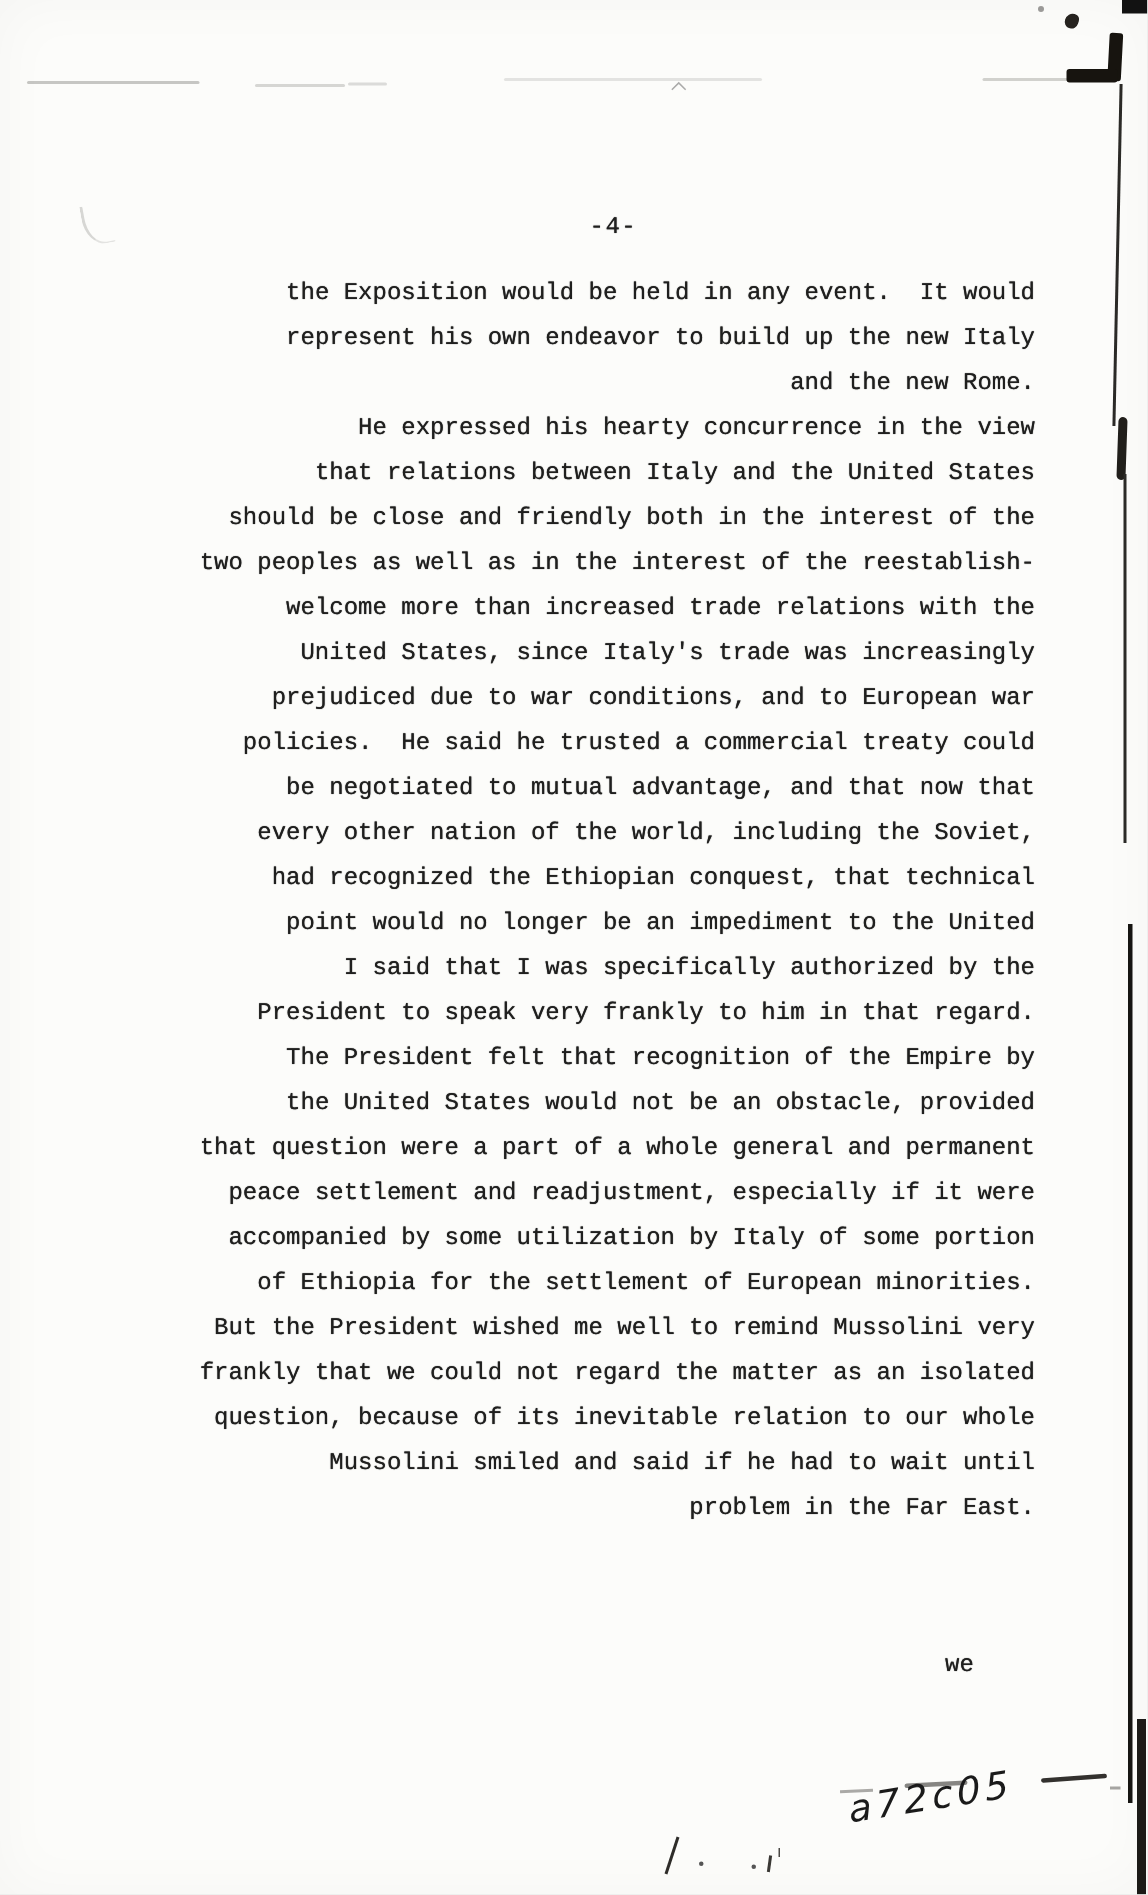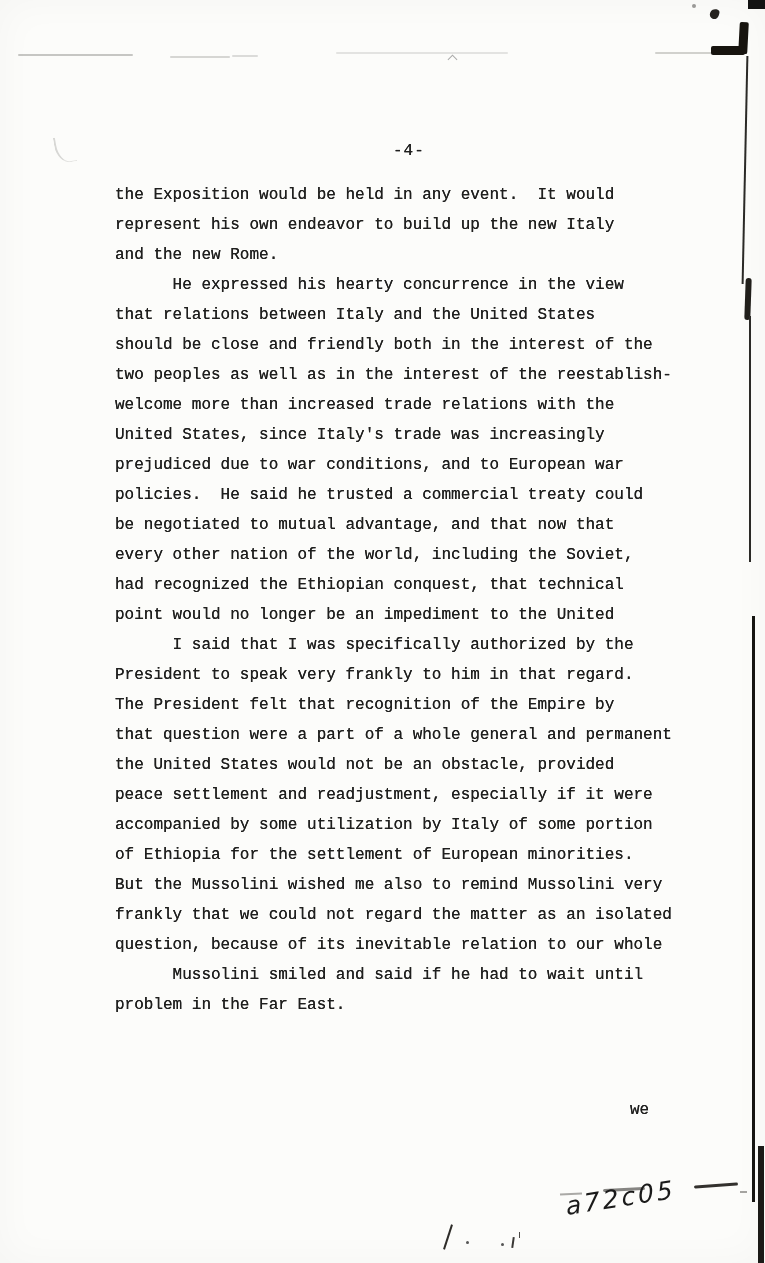--- a/index.html
+++ b/index.html
@@ -26,20 +26,21 @@
     position: absolute;
     left: 393px;
     top: 142px;
     letter-spacing: 1px;
   }
   .text-body {
     position: absolute;
     left: 115px;
     top: 180px;
     width: 575px;
+    text-align: right;
   }
   .text-body .line {
     height: 30px;
     line-height: 30px;
     white-space: pre;
   }
   .catchword {
     position: absolute;
     left: 630px;
     top: 1086px;
@@ -145,26 +146,26 @@
       <div class="line">United States, since Italy's trade was increasingly</div>
       <div class="line">prejudiced due to war conditions, and to European war</div>
       <div class="line">policies.  He said he trusted a commercial treaty could</div>
       <div class="line">be negotiated to mutual advantage, and that now that</div>
       <div class="line">every other nation of the world, including the Soviet,</div>
       <div class="line">had recognized the Ethiopian conquest, that technical</div>
       <div class="line">point would no longer be an impediment to the United</div>
       <div class="line">      I said that I was specifically authorized by the</div>
       <div class="line">President to speak very frankly to him in that regard.</div>
       <div class="line">The President felt that recognition of the Empire by</div>
+      <div class="line">the United States would not be an obstacle, provided</div>
       <div class="line">that question were a part of a whole general and permanent</div>
-      <div class="line">the United States would not be an obstacle, provided</div>
       <div class="line">peace settlement and readjustment, especially if it were</div>
       <div class="line">accompanied by some utilization by Italy of some portion</div>
       <div class="line">of Ethiopia for the settlement of European minorities.</div>
-      <div class="line">But the Mussolini wished me also to remind Mussolini very</div>
+      <div class="line">But the President wished me well to remind Mussolini very</div>
       <div class="line">frankly that we could not regard the matter as an isolated</div>
       <div class="line">question, because of its inevitable relation to our whole</div>
       <div class="line">      Mussolini smiled and said if he had to wait until</div>
       <div class="line">problem in the Far East.</div>
     </div>
 
   <div class="typed catchword">we</div>
 
   <div class="artifact bm-slash"></div>
   <div class="artifact bm-dot1"></div>

